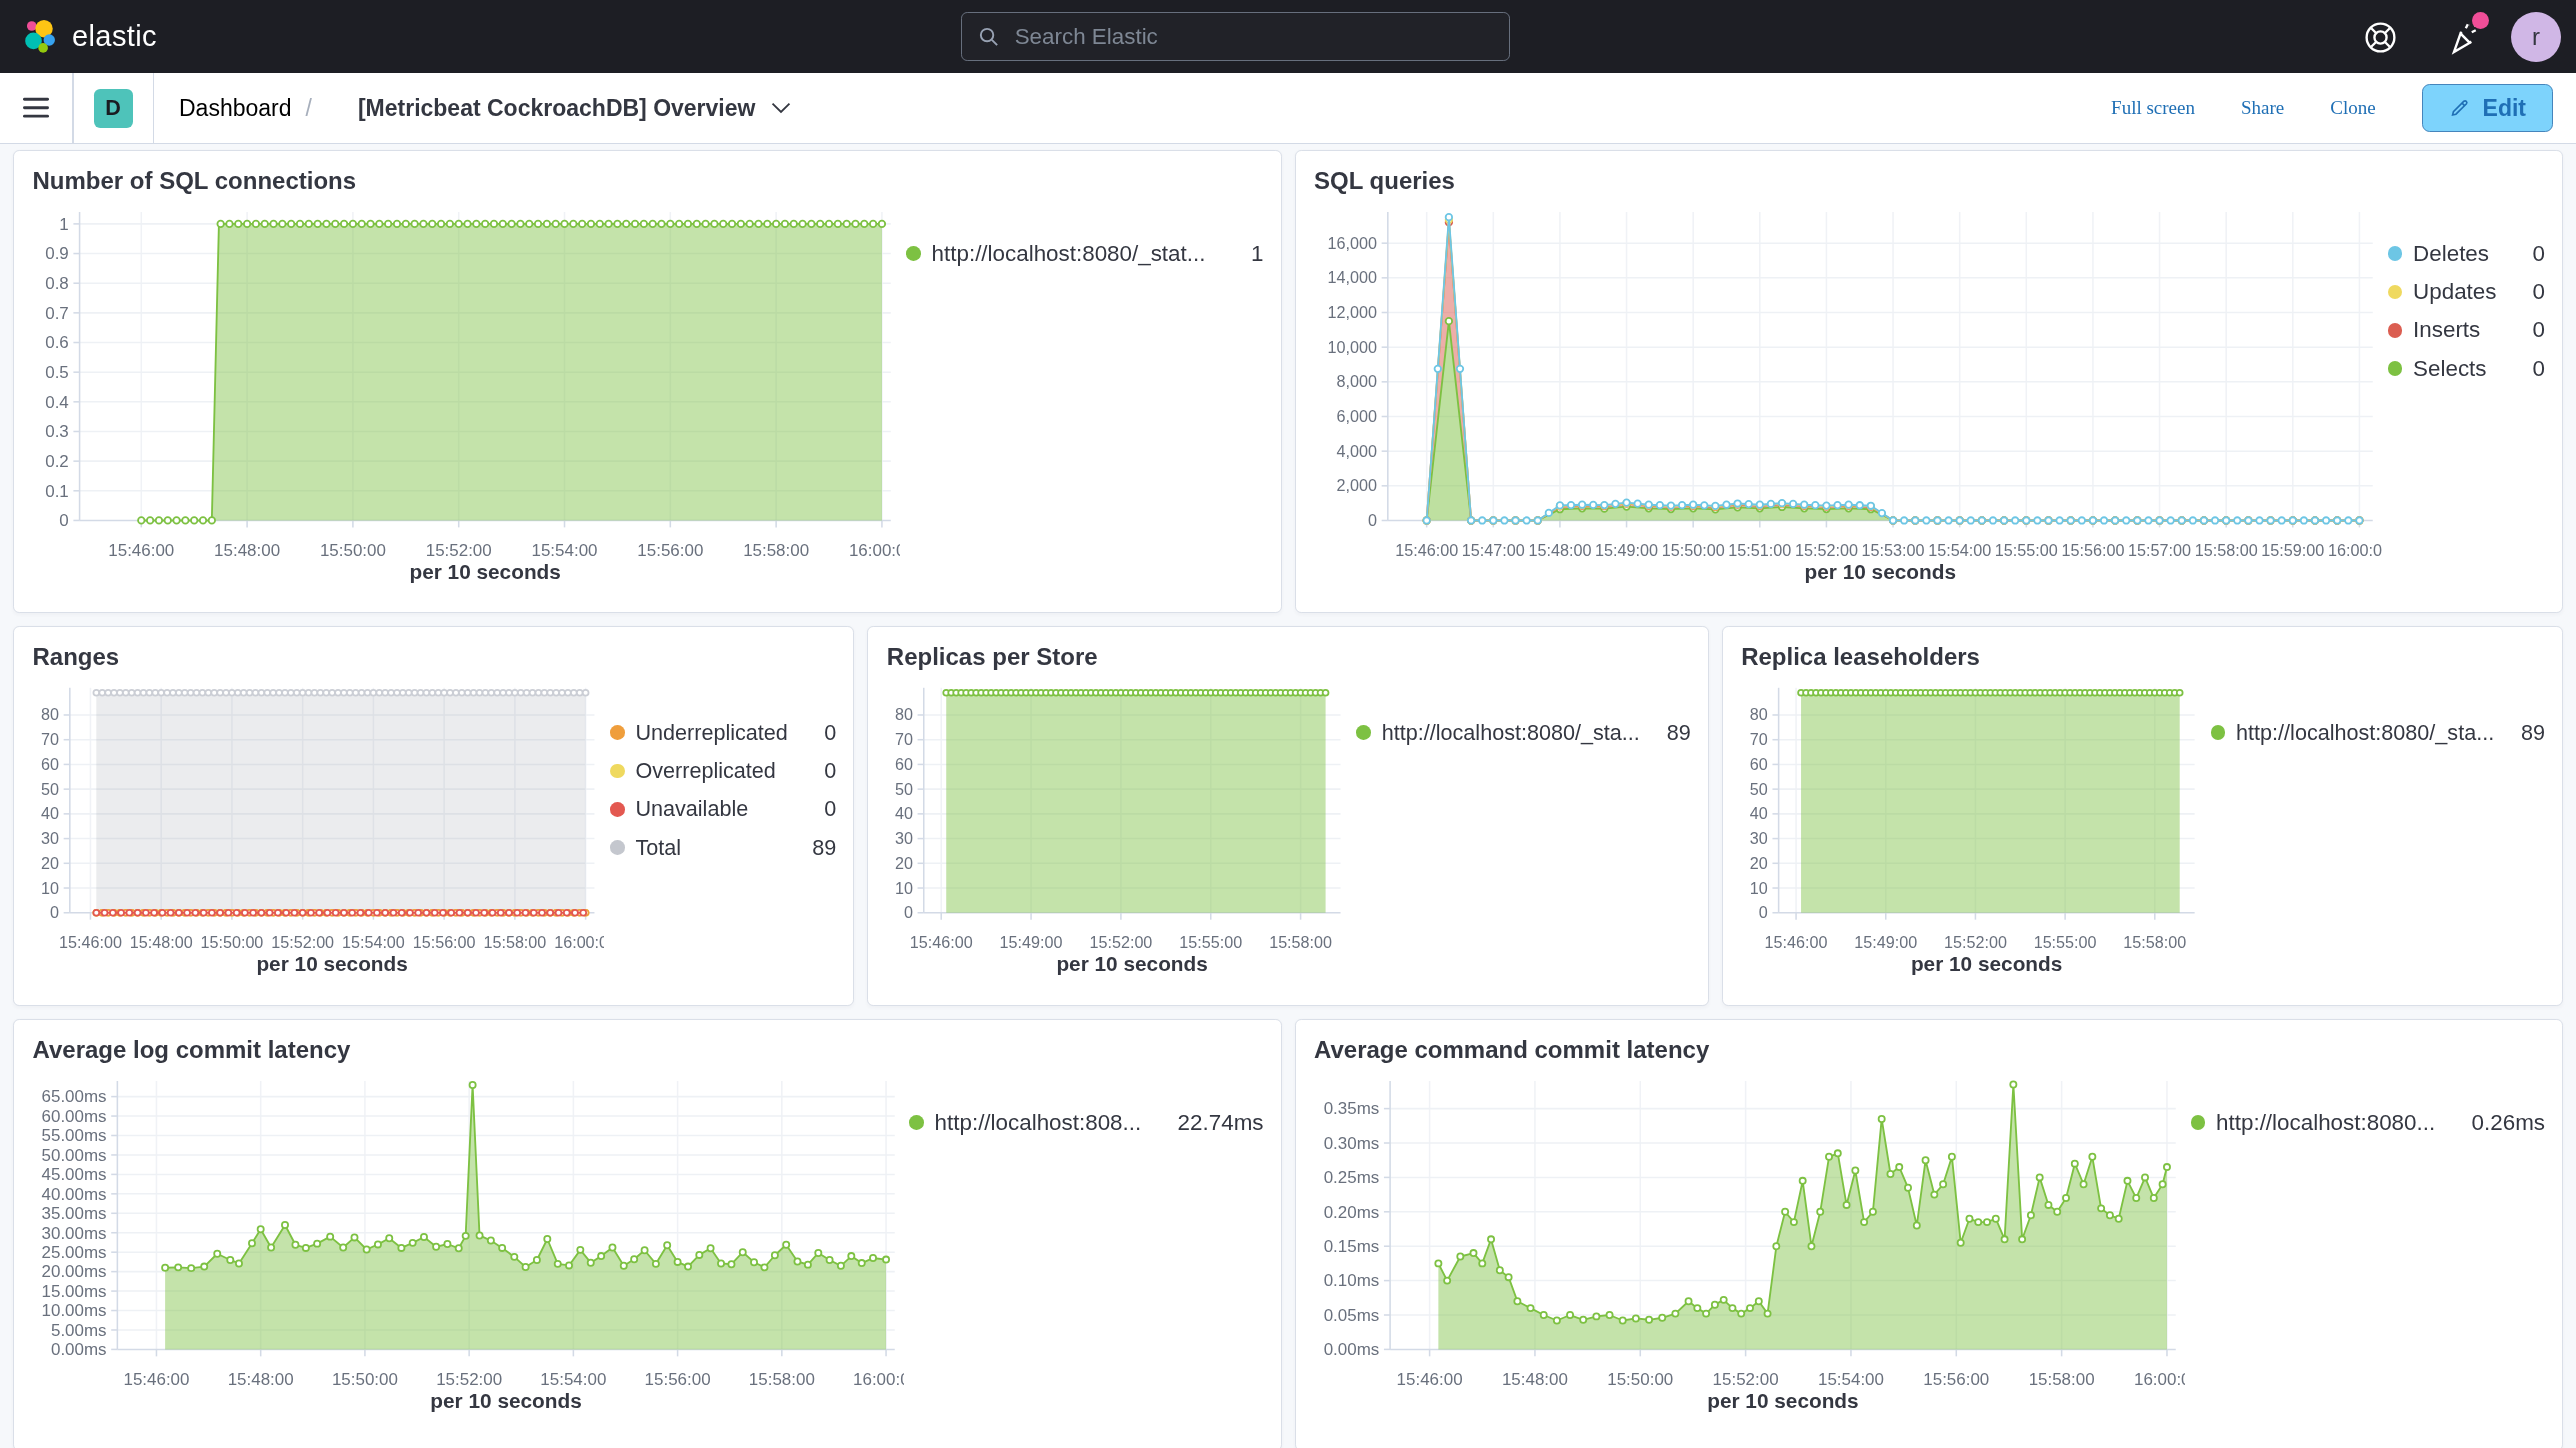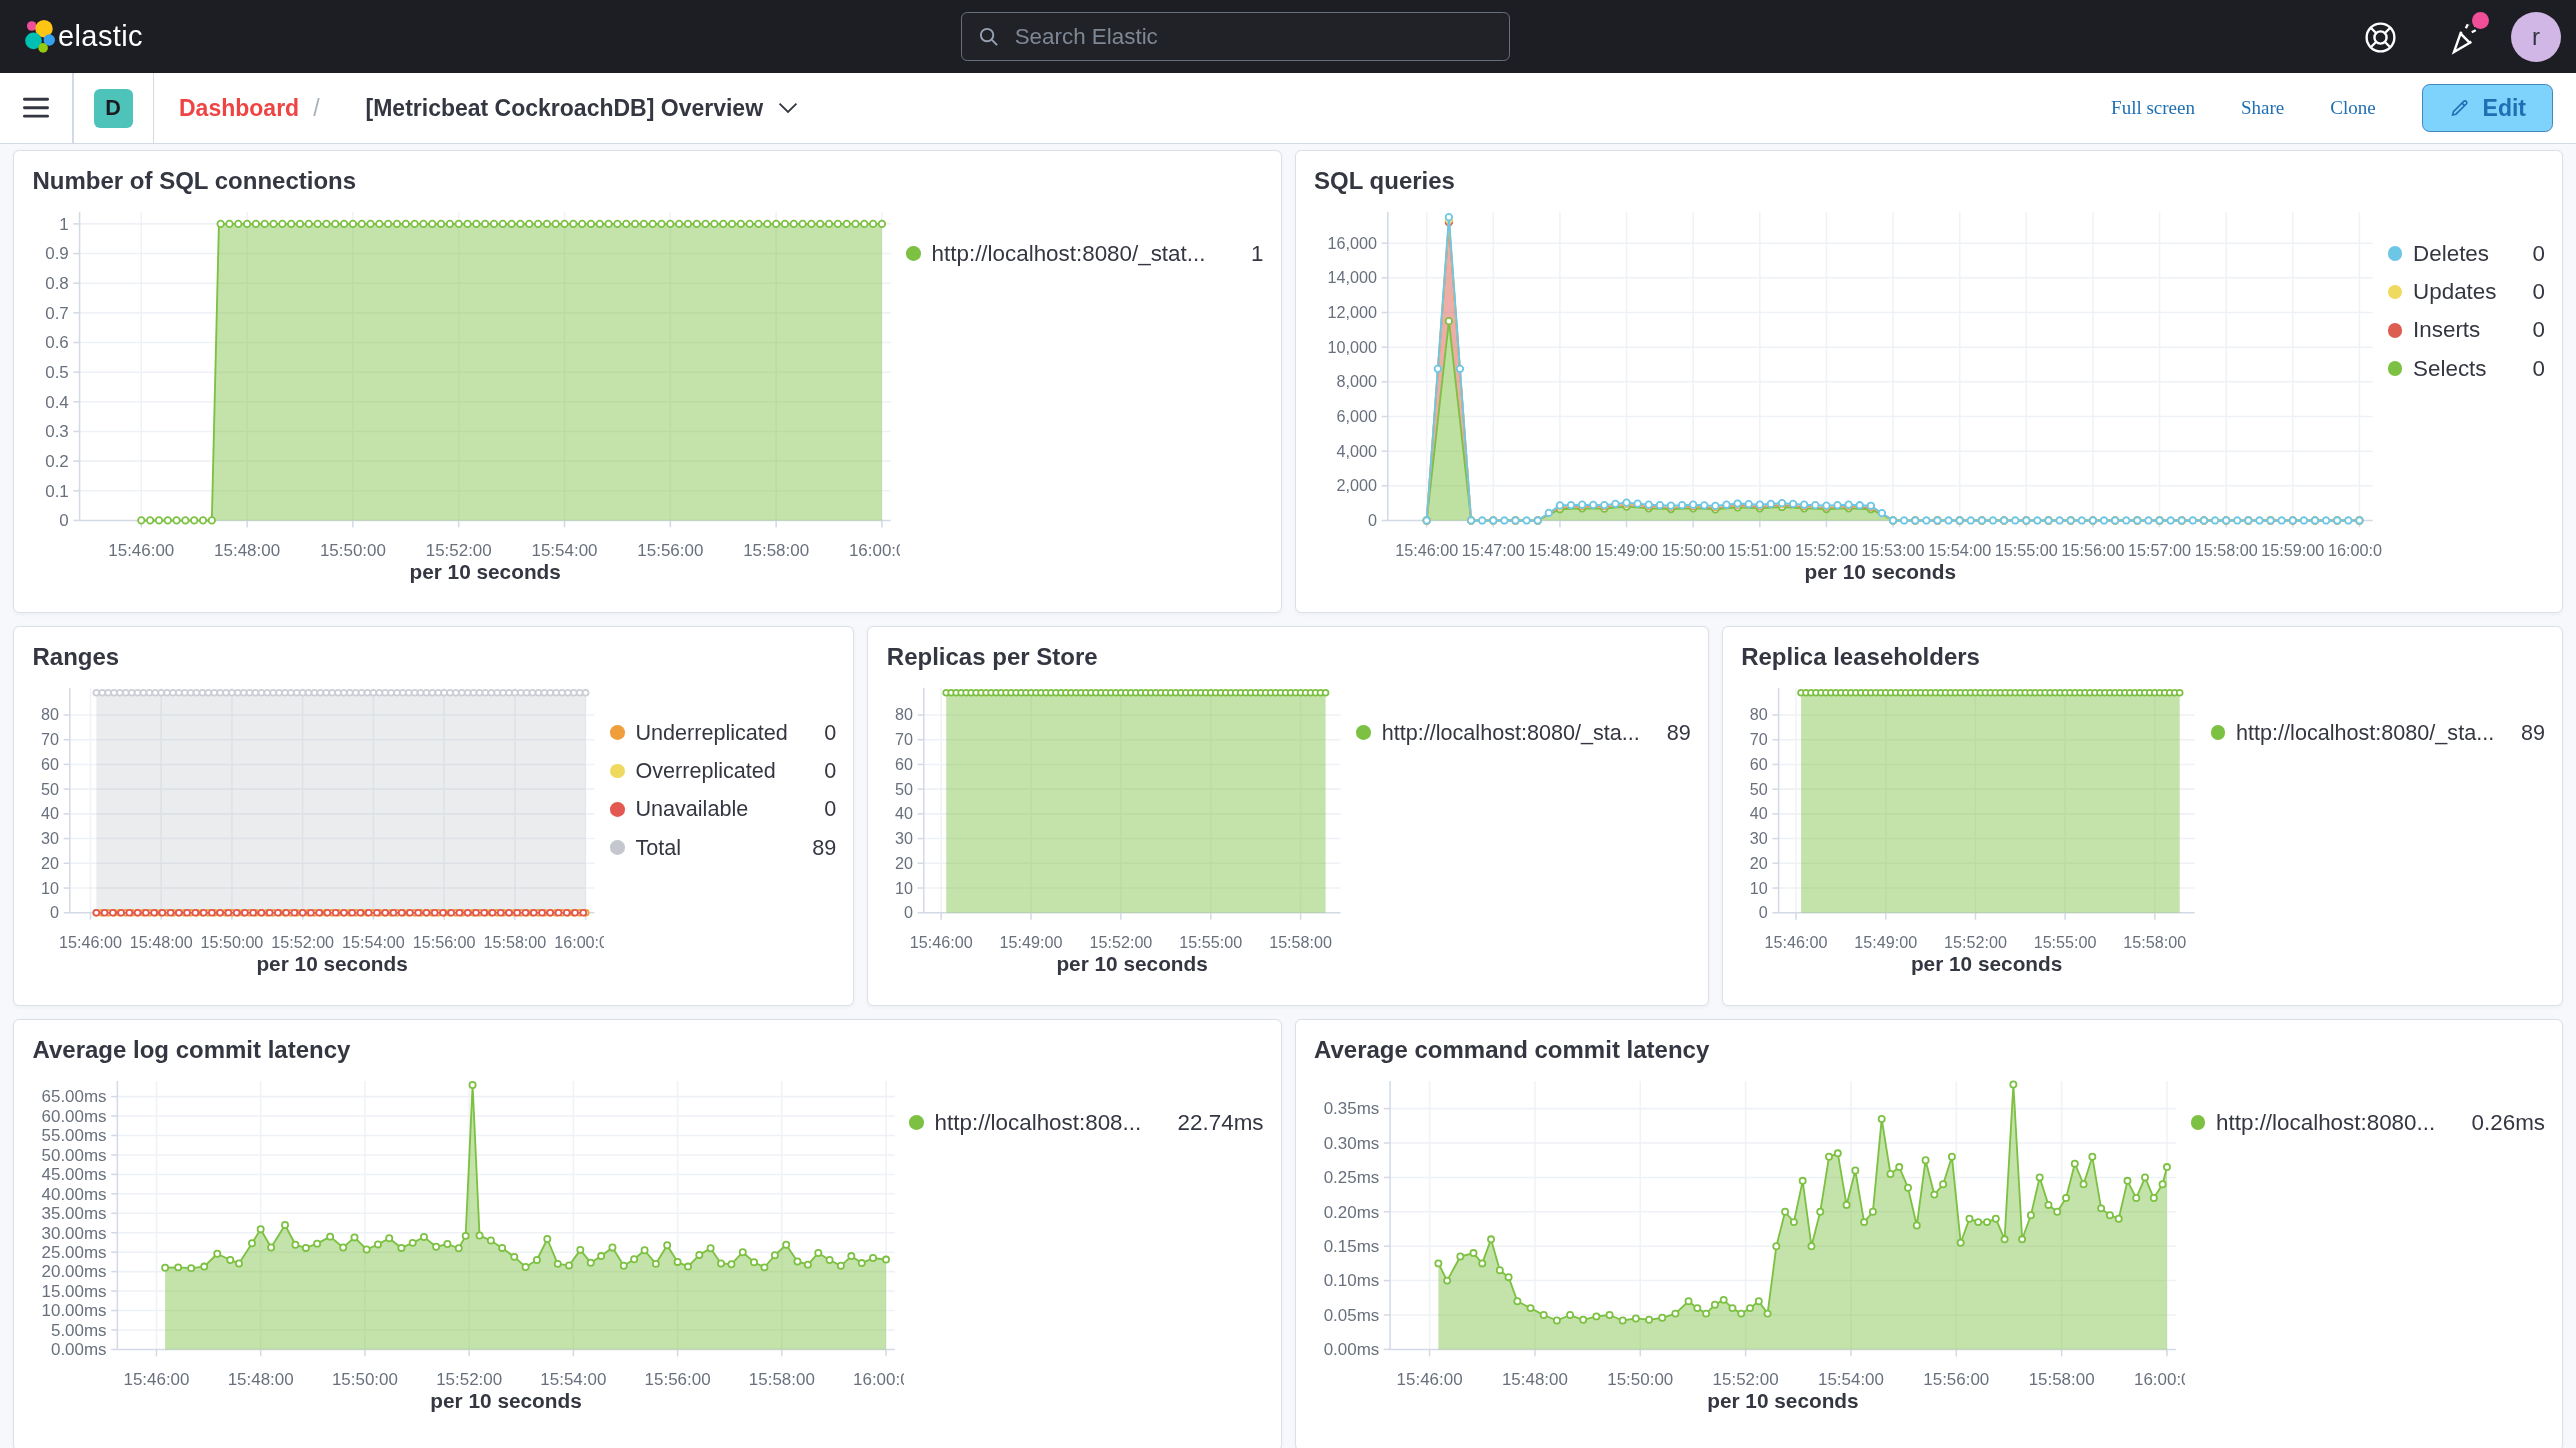--- a/index.html
+++ b/index.html
@@ -4,21 +4,21 @@
 <style>
   * { box-sizing: border-box; }
   html,body { margin:0; padding:0; }
   body {
     width:2576px; height:1448px; overflow:hidden;
     background:#F6F8FB; color:#343741;
     font-family:"Liberation Sans", sans-serif;
   }
   
   .header { height:73px; background:#1D1E24; position:relative; display:flex; align-items:center; }
-  .logo { display:flex; align-items:center; margin-left:23px;text-align:right; }
+  .logo { display:flex; align-items:center; gap:14px; margin-left:23px;text-align:right; }
   .logo-text { color:#fff; font-size:29px; letter-spacing:0.4px; }
   .search { position:absolute; left:961px; top:12.3px; width:549px; height:49px;
     border:1.5px solid #676F7D; border-radius:6.2px; background:rgba(255,255,255,0.02);
     display:flex; align-items:center; gap:12.3px; padding:0 15.4px; }
   .search input { flex:1; background:transparent; border:none; outline:none;
     color:#D4DAE5; font-size:22.4px; font-family:inherit; }
   .search input::placeholder { color:#7E8794; }
   .hdr-btn { position:absolute; top:18.5px; width:37px; height:37px; background:transparent; border:none; padding:0; cursor:pointer; }
   .icon-help { left:2362px; }
   .icon-news { left:2446px; }
@@ -27,21 +27,21 @@
     background:#D0B7E6; display:flex; align-items:center; justify-content:center;
     font-size:24px; color:#343741; border:none; cursor:pointer; }
   
   .toolbar { height:71px; background:#fff; border-bottom:1.5px solid #D3DAE6; display:flex; align-items:center; }
   .hamburger { margin:0 23px; background:none; border:none; padding:0; cursor:pointer; }
   .vdiv { width:1.5px; height:71px; background:#D3DAE6; flex:none; }
   .app-badge { width:39px; height:39px; border-radius:6.2px; background:#4EC3BA; margin:0 20px;
     display:flex; align-items:center; justify-content:center; font-size:21.6px; font-weight:bold;
     color:#1A1C21; border:none; cursor:pointer; }
   .crumbs { display:flex; align-items:center; margin-left:25px; font-size:23px; }
-  .crumb-root { color:#ef4444; cursor:pointer;font-weight:bold; }
+  .crumb-root { color:#000000; cursor:pointer; }
   .crumb-sep { color:#A7AFBC; margin:0 14px; }
   .crumb-title { color:#343741; font-weight:bold; display:flex; align-items:center; gap:15.4px; cursor:pointer;margin-left:32px; }
   .toolbar-actions { margin-left:auto; display:flex; align-items:center; gap:46px; margin-right:23px; }
   .tb-link { color:#1F6FB5; font-size:19px; background:none; border:none; font-family:Liberation Serif, serif; cursor:pointer; padding:0; }
   .edit-btn { display:flex; align-items:center; gap:12.3px; border:1.5px solid #4585BC; color:#1F6FB5;
     border-radius:7.7px; padding:9.3px 26px; font-size:23px; font-weight:bold; background:#7dd3fc;
     font-family:inherit; cursor:pointer; }
   
   .dash { padding:6.2px 13px 0 13px; display:flex; flex-direction:column; gap:13px; }
   .row { display:flex; gap:13px; }

